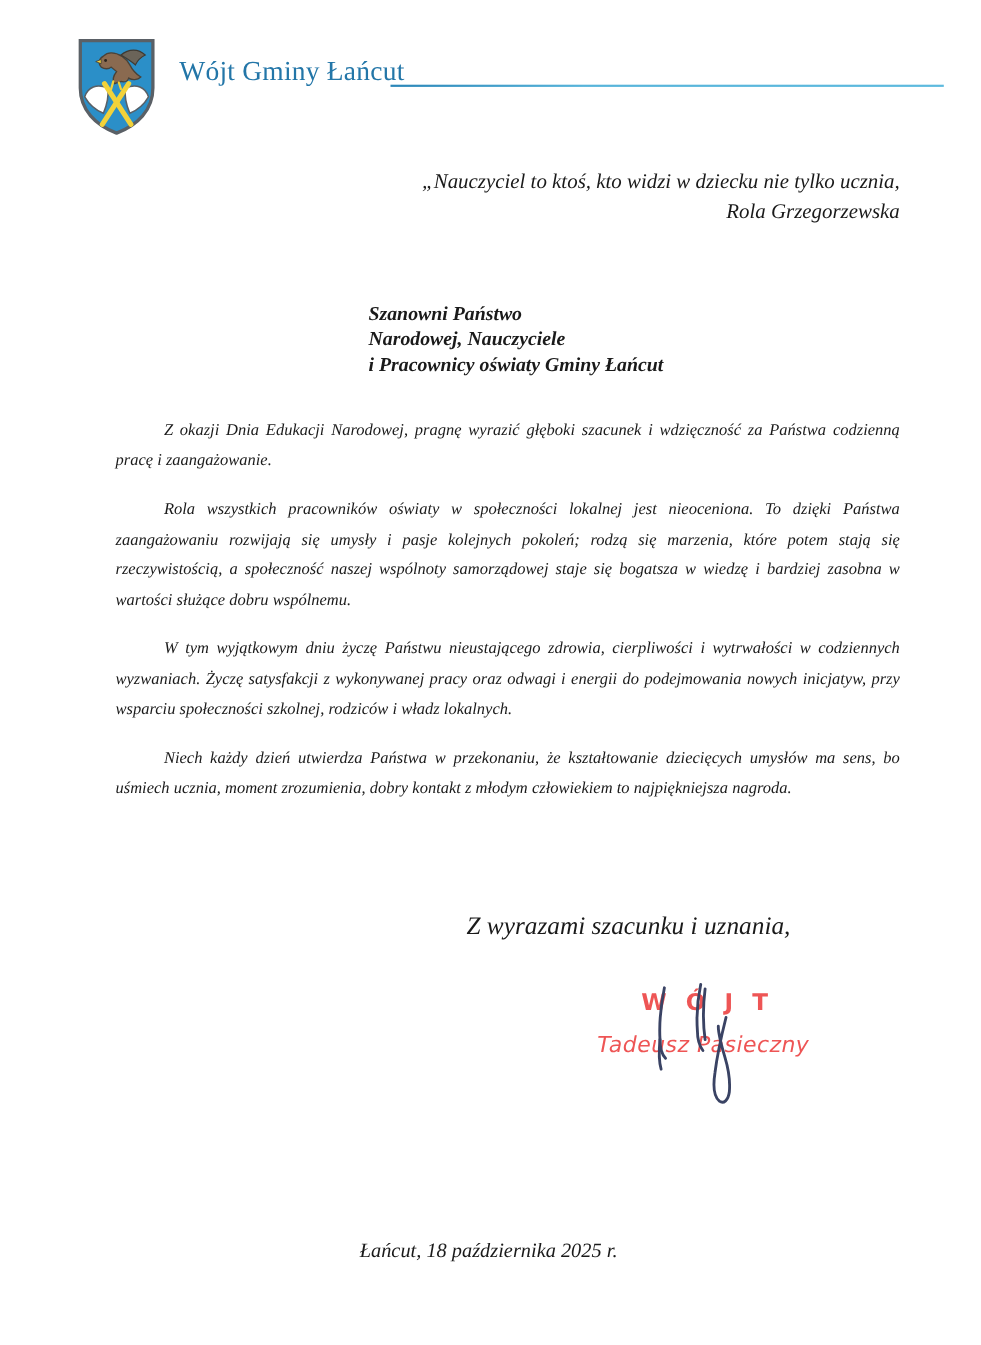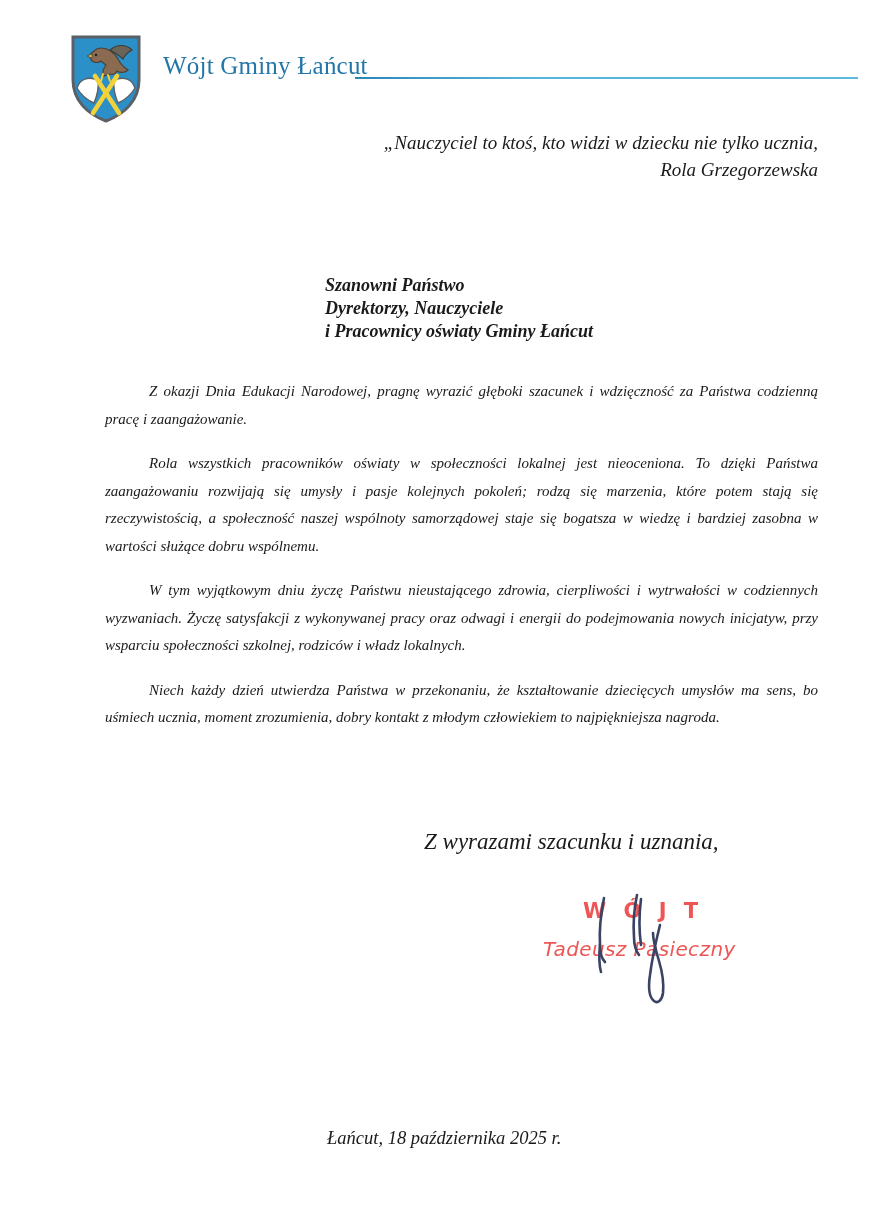--- a/index.html
+++ b/index.html
@@ -48,35 +48,35 @@
     top: 77px;
     width: 503px;
     height: 2px;
     background: linear-gradient(to right, #2b86b8 0%, #57b4da 35%, #5dbade 100%);
   }
 
   
   .quote-block {
     position: absolute;
     left: 320px;
-    top: 130px;
+    top: 153px;
     width: 498px;
     text-align: right;
     font-style: italic;
     font-size: 19px;
     line-height: 25.5px;
   }
   .quote-author {
     margin-top: 1px;
   }
 
   
   .salutation {
     position: absolute;
-    left: 325px;
+    left: 335px;
     top: 274px;
     font-style: italic;
     font-weight: bold;
     font-size: 18px;
     line-height: 23px;
   }
 
   
   .body-text {
     position: absolute;
@@ -192,21 +192,21 @@
     <div class="letterhead-rule"></div>
   </div>
 
   <div class="quote-block">
     <div>„Nauczyciel to ktoś, kto widzi w dziecku nie tylko ucznia,</div>
     <div class="quote-author">Rola Grzegorzewska</div>
   </div>
 
   <div class="salutation">
     <div>Szanowni Państwo</div>
-    <div>Dyrektorzy, Nauczyciele</div>
+    <div>Narodowej, Nauczyciele</div>
     <div>i Pracownicy oświaty Gminy Łańcut</div>
   </div>
 
   <div class="body-text">
     <p>Z okazji Dnia Edukacji Narodowej, pragnę wyrazić głęboki szacunek i wdzięczność za Państwa codzienną pracę i zaangażowanie.</p>
     <p>Rola wszystkich pracowników oświaty w społeczności lokalnej jest nieoceniona. To dzięki Państwa zaangażowaniu rozwijają się umysły i pasje kolejnych pokoleń; rodzą się marzenia, które potem stają się rzeczywistością, a społeczność naszej wspólnoty samorządowej staje się bogatsza w wiedzę i bardziej zasobna w wartości służące dobru wspólnemu.</p>
     <p>W tym wyjątkowym dniu życzę Państwu nieustającego zdrowia, cierpliwości i wytrwałości w codziennych wyzwaniach. Życzę satysfakcji z wykonywanej pracy oraz odwagi i energii do podejmowania nowych inicjatyw, przy wsparciu społeczności szkolnej, rodziców i władz lokalnych.</p>
     <p>Niech każdy dzień utwierdza Państwa w przekonaniu, że kształtowanie dziecięcych umysłów ma sens, bo uśmiech ucznia, moment zrozumienia, dobry kontakt z młodym człowiekiem to najpiękniejsza nagroda.</p>
   </div>
 

